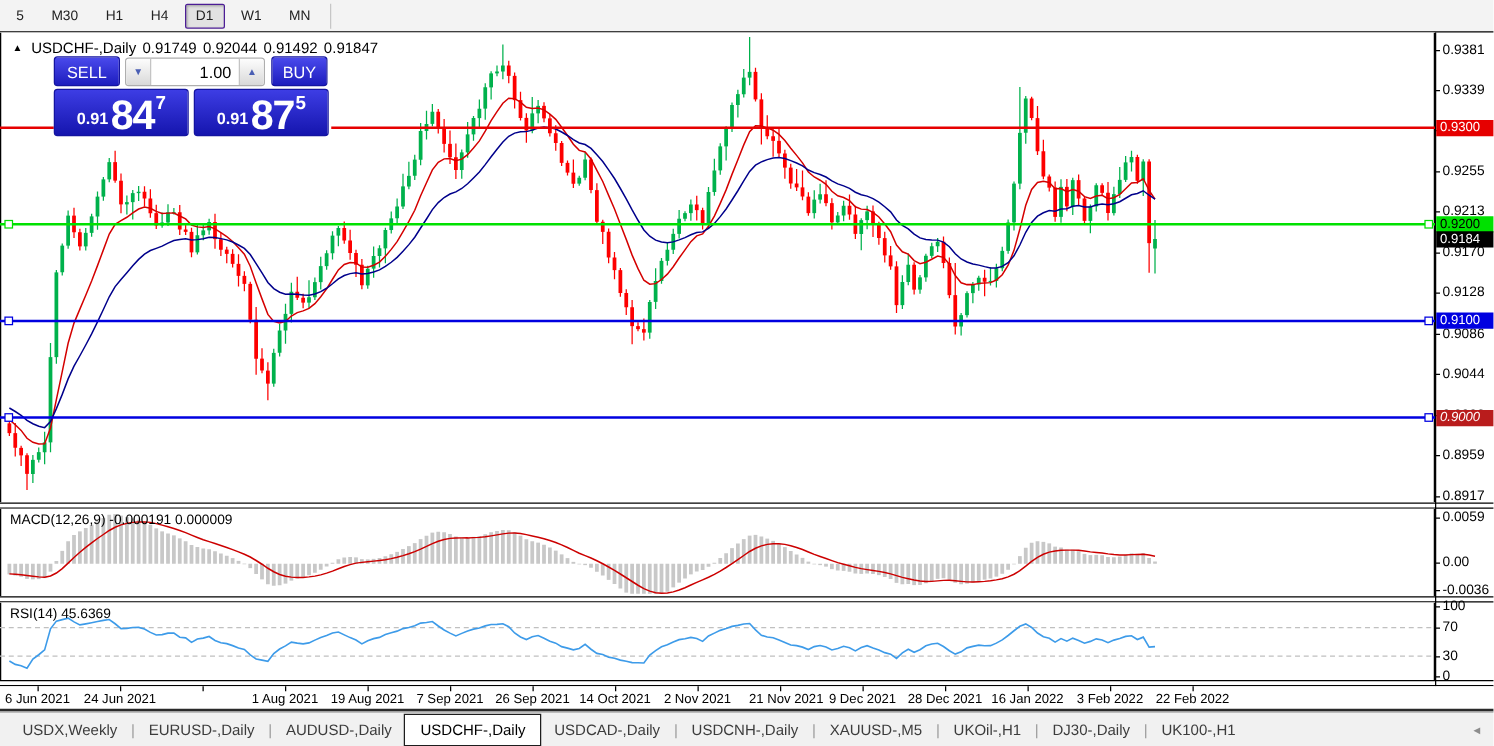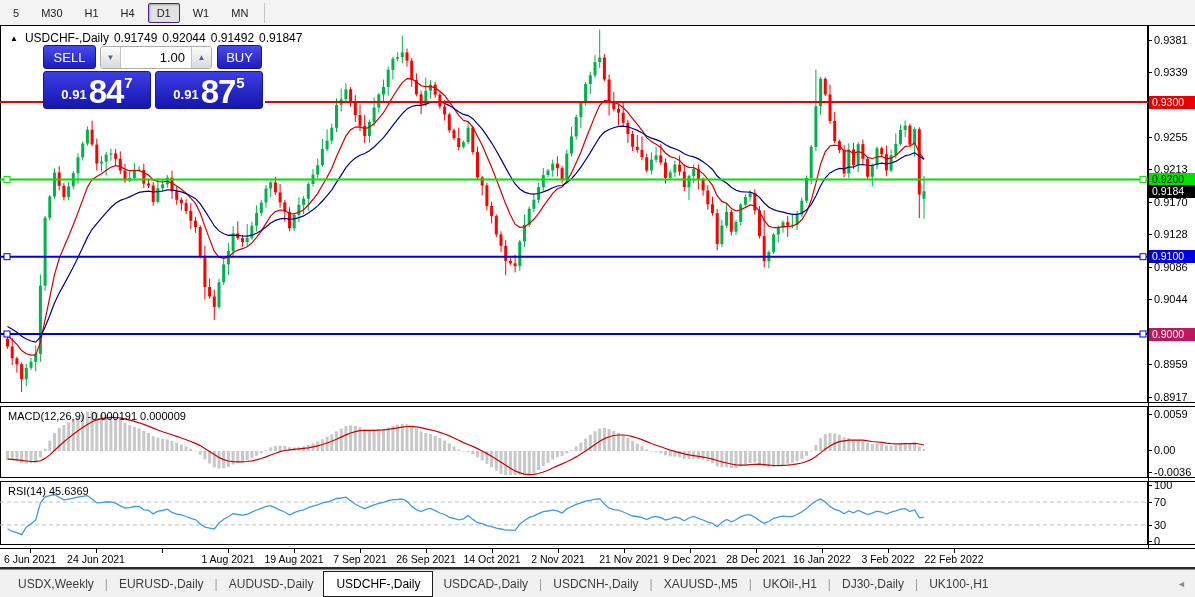--- a/index.html
+++ b/index.html
@@ -763,21 +763,21 @@
       <div class="axis-text" style="top: 294.26px;">0.9044</div>
       <div class="axis-dash" style="top: 331.73px;"></div>
       <div class="axis-text" style="top: 326.73px;">0.9002</div>
       <div class="axis-dash" style="top: 364.2px;"></div>
       <div class="axis-text" style="top: 359.2px;">0.8959</div>
       <div class="axis-dash" style="top: 396.67px;"></div>
       <div class="axis-text" style="top: 391.67px;">0.8917</div>
       <div class="lvl-label" style="top: 95.613px; background: rgb(230, 0, 0); color: rgb(255, 255, 255);">0.9300</div>
       <div class="lvl-label" style="top: 172.913px; background: rgb(0, 225, 0); color: rgb(0, 0, 0);">0.9200</div>
       <div class="lvl-label" style="top: 250.213px; background: rgb(0, 0, 224); color: rgb(255, 255, 255);">0.9100</div>
-      <div class="lvl-label" style="top: 327.513px; background: #be185d; color: rgb(255, 255, 255);">0.9000</div>
+      <div class="lvl-label" style="top: 327.513px; background: #b91c1c; color: rgb(255, 255, 255); font-style: italic;">0.9000</div>
       <div class="lvl-label" style="top: 184.74px; background: rgb(0, 0, 0); color: rgb(255, 255, 255);">0.9184</div>
       <div class="axis-dash" style="top: 414px;"></div>
       <div class="axis-text" style="top: 409px;">0.0059</div>
       <div class="axis-dash" style="top: 450px;"></div>
       <div class="axis-text" style="top: 445px;">0.00</div>
       <div class="axis-dash" style="top: 472px;"></div>
       <div class="axis-text" style="top: 467px;">-0.0036</div>
       <div class="axis-dash" style="top: 485px;"></div>
       <div class="axis-text" style="top: 480px;">100</div>
       <div class="axis-dash" style="top: 502px;"></div>

